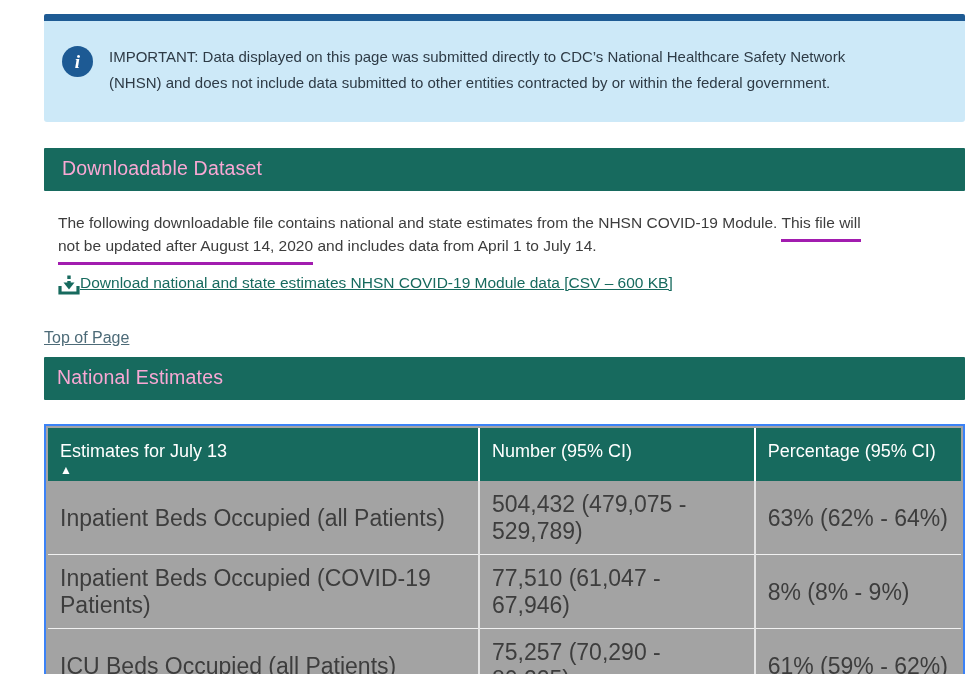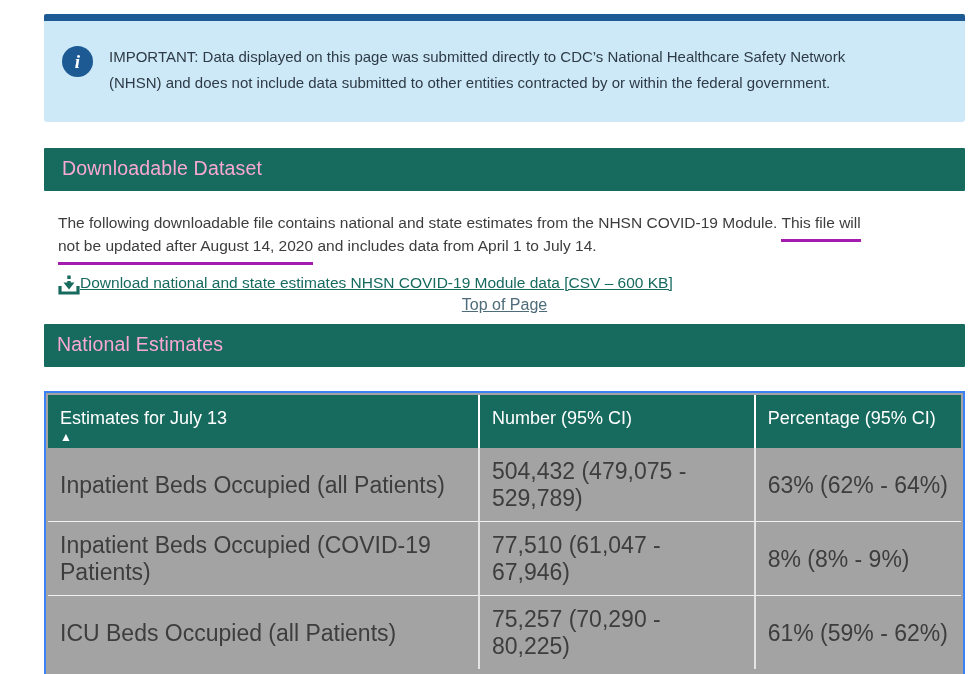--- a/index.html
+++ b/index.html
@@ -58,21 +58,21 @@
     margin: 17px 0 0 14px;
     display: flex;  text-decoration: underline;
   }
   .download-icon { flex: 0 0 auto; display: block; }
   .download-link {
     font-size: 15.5px; color: #176a5e;
     text-decoration: underline; cursor: pointer;
   }
 
   
-  .top-of-page-row { text-align: center; }
+  .top-of-page-row { text-align: left; margin-top: 33px; }
   .top-of-page-link {
     font-size: 16px; color: #4d6b78;
     text-decoration: underline; cursor: pointer;
   }
 
   
   .table-frame {
     margin-top: 24px;
     border: 2px solid #3b82f6;
     padding: 2px 2px 24px 2px;

